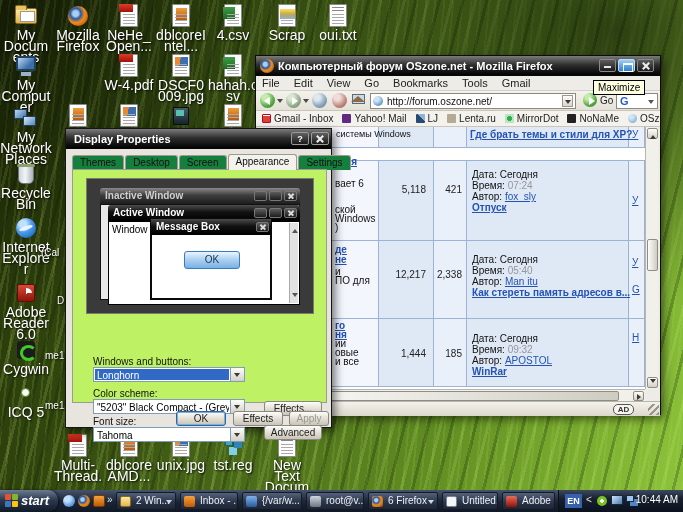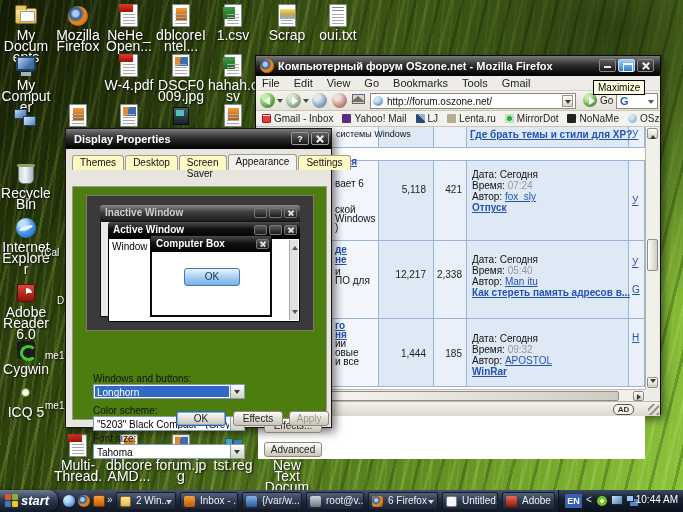--- a/index.html
+++ b/index.html
@@ -111,21 +111,21 @@
   .bm i { display:inline-block; width:9px; height:9px; border-radius:1px; }
   .bm-gmail i { background:linear-gradient(#fff 20%, #d8442c 20%); border:1px solid #b03; }
   .bm-yahoo i { background:#5e2a84; }
   .bm-lj i { background:linear-gradient(45deg,#274a73 60%, #8fb3d9 60%); }
   .bm-lenta i { background:#b5aa92; }
   .bm-mirror i { background:radial-gradient(circle,#2fae4a 0 40%, #b8e6c2 40%); }
   .bm-noname i { background:#222; }
   .bm-oszone i { background:radial-gradient(circle at 35% 30%, #cfe4f5 0 25%, #6d9cc4 100%); border-radius:50%; }
 
   
-  #ff-content { position:absolute; left:2px; top:71px; width:387px; height:332px; background:#fff; overflow:hidden;
+  #ff-content { position:absolute; left:2px; top:71px; width:387px; height:263px; background:#fff; overflow:hidden;
     font-size:10px; color:#111; }
   .cell { position:absolute; border-right:1px solid #9cb3d8; border-bottom:1px solid #9cb3d8; }
   .c-name { background:#f3f6fc; } .c-posts { background:#dfe8f5; } .c-thr { background:#eaf0f9; }
   .c-last { background:#dfe8f5; } .c-mods { background:#eaf0f9; }
   .flink { color:#2353b5; text-decoration:underline; }
   .fbold { font-weight:bold; }
   .txtfrag { position:absolute; white-space:nowrap; }
   .numcell { position:absolute; text-align:right; color:#222; }
   .lastpost { position:absolute; line-height:11px; white-space:nowrap; }
   .lastpost .dim { color:#98979d; }
@@ -148,24 +148,24 @@
     font-size:10px; color:#000; z-index:5; white-space:nowrap; }
 
   
   #dlg { position:absolute; left:65px; top:128px; width:267px; height:300px; background:#e8e5df;
     border:1px solid #161616; box-shadow:3px 4px 9px rgba(0,0,0,.55); z-index:10; font-size:11px; }
   #dlg .win-titlebar { border-radius:0; }
   #dlg-title { position:absolute; left:8px; top:0; }
   .dlg-tbbtn { position:absolute; top:3px; width:18px; height:13px; border:1px solid #9a9a9a; border-radius:2px;
     background:linear-gradient(#606060,#1a1a1a); color:#fff; font-size:9px; font-weight:bold; text-align:center; line-height:12px; }
   #dlg-tabs { position:absolute; left:6px; top:25px; height:16px; display:flex; }
-  .tab { height:15px; margin-top:1px; padding:1px 7px 0; font-size:10px; color:#111; background:#fef9c3;
+  .tab { height:15px; margin-top:1px; padding:1px 7px 0; font-size:10px; color:#111; background:#15803d;
     border:1px solid #9b9b93; border-bottom:none; border-radius:3px 3px 0 0; margin-right:1px; }
   .tab.active { height:16px; margin-top:0; background:#f4f2ec; position:relative; z-index:2; }
-  #dlg-panel { position:absolute; left:6px; top:57px; width:255px; height:234px; background:#4d7c0f; border:1px solid #9b9b93; }
+  #dlg-panel { position:absolute; left:6px; top:40px; width:255px; height:234px; background:#bef264; border:1px solid #9b9b93; }
   #preview { position:absolute; left:13px; top:8px; width:228px; height:136px; background:#3a3a3a; border:1px solid #7a7a74; }
   .pv-titlebar { position:absolute; height:16px; border-radius:3px 3px 0 0; font-size:10px; font-weight:bold; line-height:16px; }
   .pv-btn { position:absolute; top:3px; width:13px; height:10px; border:1px solid #777; border-radius:2px; background:linear-gradient(#5c5c5c,#1c1c1c); }
   .pv-x::before, .pv-x::after { content:""; position:absolute; left:50%; top:50%; width:7px; height:1.5px; background:#ddd; }
   .pv-x::before { transform:translate(-50%,-50%) rotate(45deg); } .pv-x::after { transform:translate(-50%,-50%) rotate(-45deg); }
   #pv-inactive-bar { left:13px; top:9px; width:200px; background:linear-gradient(#8a8a8a,#3e3e3e 45%,#1d1d1d); color:#cfcfcf; }
   #pv-inactive-body { position:absolute; left:13px; top:25px; width:200px; height:96px; background:#e8e8e8; border:1px solid #111; }
   #pv-active-bar { left:21px; top:26px; width:192px; background:linear-gradient(#4c4c4c,#111 45%,#000); color:#fff; }
   #pv-active-body { position:absolute; left:21px; top:42px; width:192px; height:84px; background:#fff; border:1px solid #000; padding:2px 3px; font-size:10px; color:#000; }
   .pv-scroll { position:absolute; right:1px; top:1px; width:9px; bottom:1px; background:#e2e2e2; border-left:1px solid #aaa; }
@@ -252,21 +252,21 @@
   <div class="dicon" style="left:155px;top:4px">
     <div class="ic">
         <div class="pg docO"></div>
       </div>
     <div class="lbl">dblcoreIntel...</div>
   </div>
   <div class="dicon" style="left:207px;top:4px">
     <div class="ic">
         <div class="pg csv"></div>
       </div>
-    <div class="lbl">1.csv</div>
+    <div class="lbl">4.csv</div>
   </div>
   <div class="dicon" style="left:261px;top:4px">
     <div class="ic">
         <div class="pg scrap"></div>
       </div>
     <div class="lbl">Scrap</div>
   </div>
   <div class="dicon" style="left:0px;top:54px">
     <div class="ic">
         <div class="comp"></div>
@@ -318,20 +318,21 @@
     <div class="ic">
         <div class="pg docO"></div>
       </div>
   </div>
 
   <div class="dicon" style="left:0px;top:106px">
     <div class="ic">
         <div class="net1"></div>
         <div class="net2"></div>
       </div>
+    <div class="lbl">My Network Places</div>
   </div>
   <div class="dicon" style="left:0px;top:162px">
     <div class="ic">
         <div class="rec"></div>
       </div>
     <div class="lbl">Recycle Bin</div>
   </div>
   <div class="dicon" style="left:0px;top:216px">
     <div class="ic">
         <div class="ie"></div>
@@ -365,21 +366,21 @@
   <div class="dicon" style="left:103px;top:434px">
     <div class="ic">
         <div class="pg docO"></div>
       </div>
     <div class="lbl">dblcoreAMD...</div>
   </div>
   <div class="dicon" style="left:155px;top:434px">
     <div class="ic">
         <div class="pg jpg"></div>
       </div>
-    <div class="lbl">forum.jpg</div>
+    <div class="lbl">unix.jpg</div>
   </div>
   <div class="dicon" style="left:207px;top:434px">
     <div class="ic">
         <div class="regc"></div>
       </div>
     <div class="lbl">tst.reg</div>
   </div>
   <div class="dicon" style="left:261px;top:434px">
     <div class="ic">
         <div class="pg txt"></div>
@@ -578,21 +579,21 @@
           <span class="pv-btn" style="right:33px"></span>
           <span class="pv-btn" style="right:18px"></span>
           <span class="pv-btn pv-x" style="right:3px"></span>
         </div>
         <div id="pv-active-body">
           <span>Window Text</span>
           <span class="pv-scroll"></span>
         </div>
         <div id="pv-msgbox">
           <div class="pv-titlebar" id="pv-msg-bar">
-            <span style="margin-left:5px">Computer Box</span>
+            <span style="margin-left:5px">Message Box</span>
             <span class="pv-btn pv-x" style="right:2px"></span>
           </div>
           <div id="pv-ok">OK</div>
         </div>
       </div>
       <div class="dlg-label" style="top:186px">Windows and buttons:</div>
       <div class="combo" style="top:197px">
         <span class="val sel">Longhorn</span>
         <span class="cbtn"></span>
       </div>

